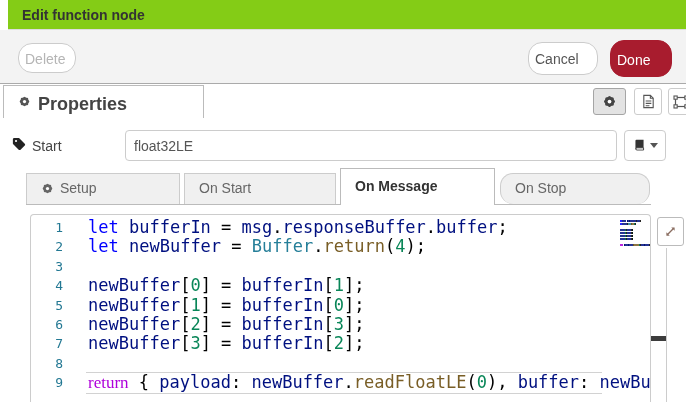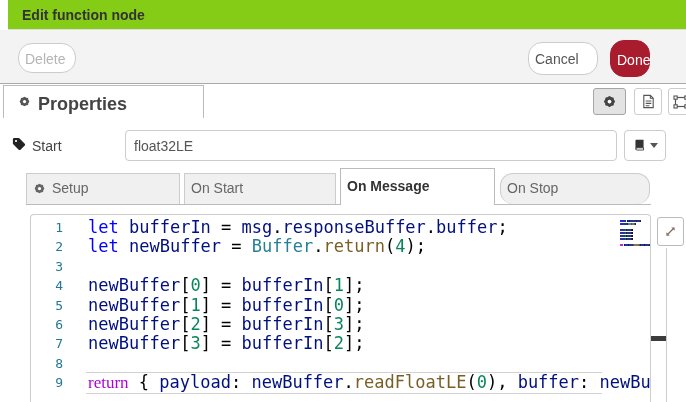--- a/index.html
+++ b/index.html
@@ -9,21 +9,21 @@
   
   .tray-header{position:absolute;left:8px;top:0;width:686px;height:29px;background:#84cc16;border-bottom:1px solid #ddd;}
   .tray-title{position:absolute;left:14px;top:7px;font-size:14px;font-weight:bold;color:#333;}
 
   
   .toolbar{position:absolute;left:0;top:30px;width:686px;height:54px;background:#f3f3f3;border-bottom:1px solid #aaa;box-sizing:border-box;}
   .btn{position:absolute;box-sizing:border-box;border:1px solid #ccc;background:#fff;border-radius:14px;
        font-size:14px;text-align:left;cursor:pointer;font-family:"Liberation Sans",sans-serif;}
   .btn-delete{left:18px;top:13px;width:58px;height:30px;line-height:28px;color:#b5b5b5;}
   .btn-cancel{left:528px;top:12px;width:70px;height:33px;line-height:31px;color:#555;}
-  .btn-done{left:610px;top:10px;width:40px;height:37px;line-height:37px;background:var(--done-bg);border-color:var(--done-bg);color:#fff;}
+  .btn-done{left:610px;top:10px;width:62px;height:37px;line-height:37px;background:var(--done-bg);border-color:var(--done-bg);color:#fff;}
 
   
   .props-row{position:absolute;left:0;top:84px;width:686px;height:34px;background:#fff;}
   .props-tab{position:absolute;left:3px;top:1px;width:201px;height:33px;background:#fff;border:1px solid #bbb;border-bottom:none;box-sizing:border-box;}
   .props-tab .ic{position:absolute;left:14px;top:9px;}
   .props-tab-label{position:absolute;left:34px;top:8px;font-size:18px;font-weight:bold;color:#444;}
   .icon-btn{position:absolute;top:4px;height:27px;box-sizing:border-box;border:1px solid #ccc;border-radius:3px;background:#fff;color:#555;
             display:flex;align-items:center;justify-content:center;cursor:pointer;}
   .icon-btn.pressed{background:#e3e3e3;border-color:#a5a5a5;color:#444;}
   #btn-settings{left:593px;width:33px;}
@@ -37,21 +37,21 @@
   .name-input{position:absolute;left:125px;top:12px;width:492px;height:31px;box-sizing:border-box;border:1px solid #ccc;border-radius:4px;
               padding:0 8px;font-size:14px;color:#555;font-family:"Liberation Sans",sans-serif;outline:none;background:#fff;}
   .lib-btn{position:absolute;left:624px;top:12px;width:42px;height:31px;box-sizing:border-box;border:1px solid #ccc;border-radius:4px;background:#fff;
            display:flex;align-items:center;justify-content:center;gap:4px;color:#333;cursor:pointer;}
   .caret-down{width:0;height:0;border-left:4px solid transparent;border-right:4px solid transparent;border-top:5px solid #555;}
 
   
   .func-tabs{position:absolute;left:26px;top:168px;width:625px;height:37px;}
   .ft-line{position:absolute;left:0;right:0;bottom:0;height:1px;background:#bbb;}
   .ftab{position:absolute;bottom:1px;height:31px;box-sizing:border-box;background:#f0f0f0;border:1px solid #ccc;border-bottom:none;
-        font-size:14px;color:#666;line-height:29px;padding-left:6px;cursor:pointer;white-space:nowrap;}
+        font-size:14px;color:#666;line-height:29px;padding-left:14px;cursor:pointer;white-space:nowrap;}
   .ftab .ic{vertical-align:-2px;margin-right:6px;}
   .ftab-setup{left:0;width:154px;}
   .ftab-onstart{left:158px;width:152px;}
   .ftab-onmessage{left:314px;width:155px;}
   .ftab-onstop{left:474px;width:150px;border-radius:13px;}
   .ftab.active{bottom:0;height:37px;background:#fff;border:1px solid #bbb;border-bottom:none;font-weight:bold;color:#333;z-index:2;line-height:35px;}
 
   
   .editor{position:absolute;left:30px;top:214px;width:621px;height:188px;box-sizing:border-box;background:#fff;
           border:1px solid #ccc;border-bottom:none;border-radius:4px 4px 0 0;overflow:hidden;}

